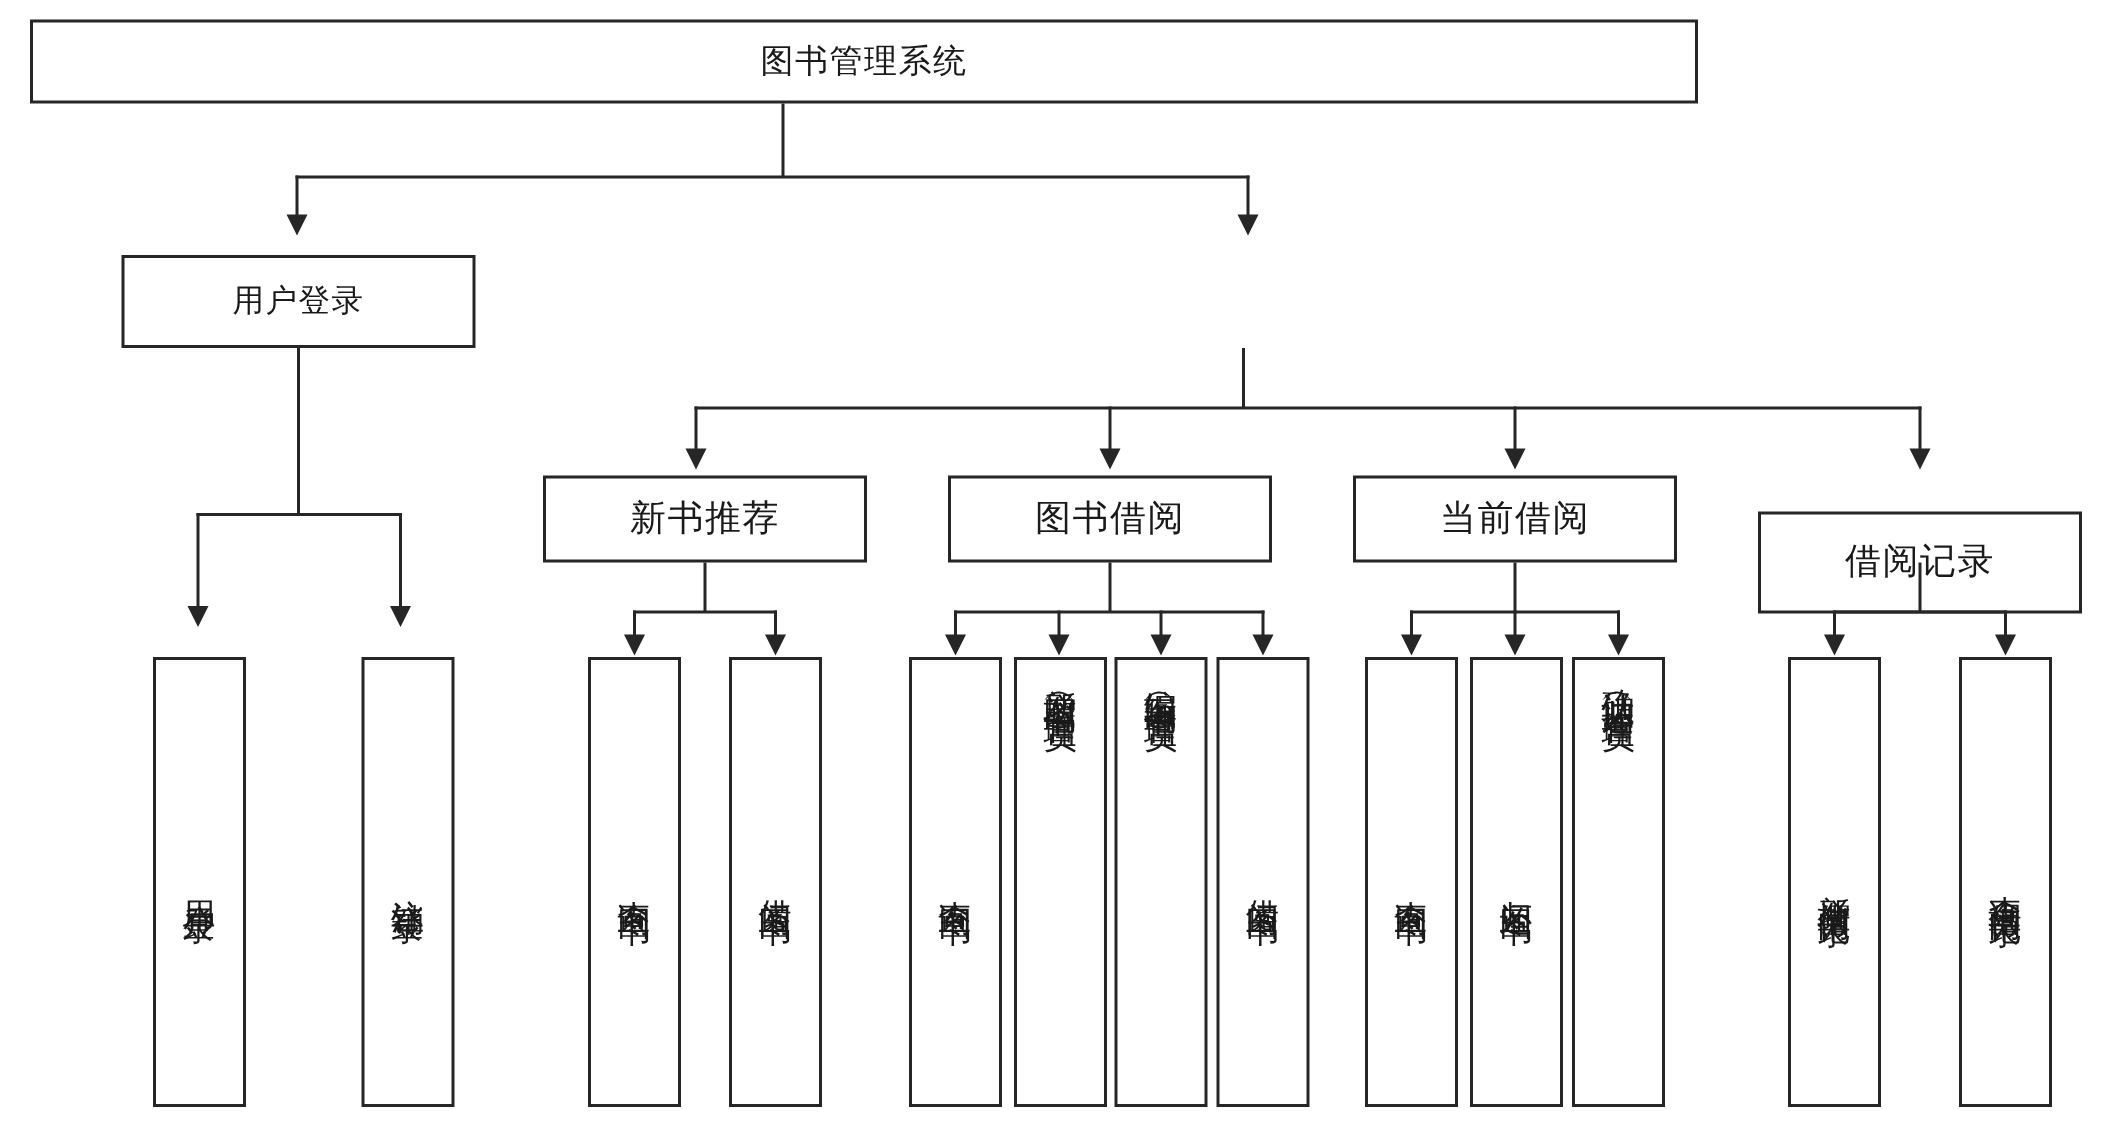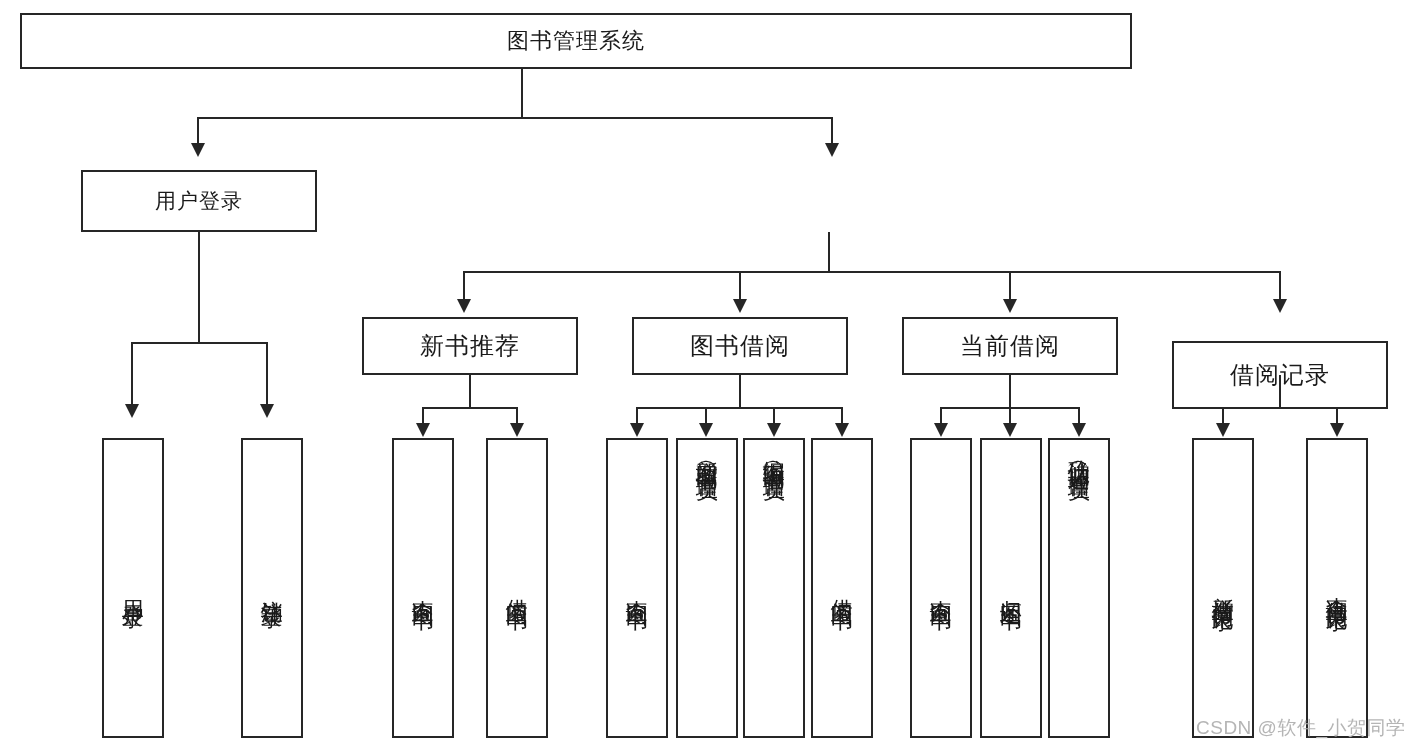--- a/index.html
+++ b/index.html
@@ -212,15 +212,14 @@
     <span class="vlabel">确认归还（管理员）</span>
   </div>
 
   <div class="leaf center" style="left:1192px; top:438px; width:62px; height:300px;">
     <span class="vlabel">新增借阅记录</span>
   </div>
   <div class="leaf center" style="left:1306px; top:438px; width:62px; height:300px;">
     <span class="vlabel">查询借阅记录</span>
   </div>
 
-  <div id="watermark" style="left:1196px; top:715px;">CSDN @软件_小贺同学</div>
 
 </div>
 
 </body></html>

